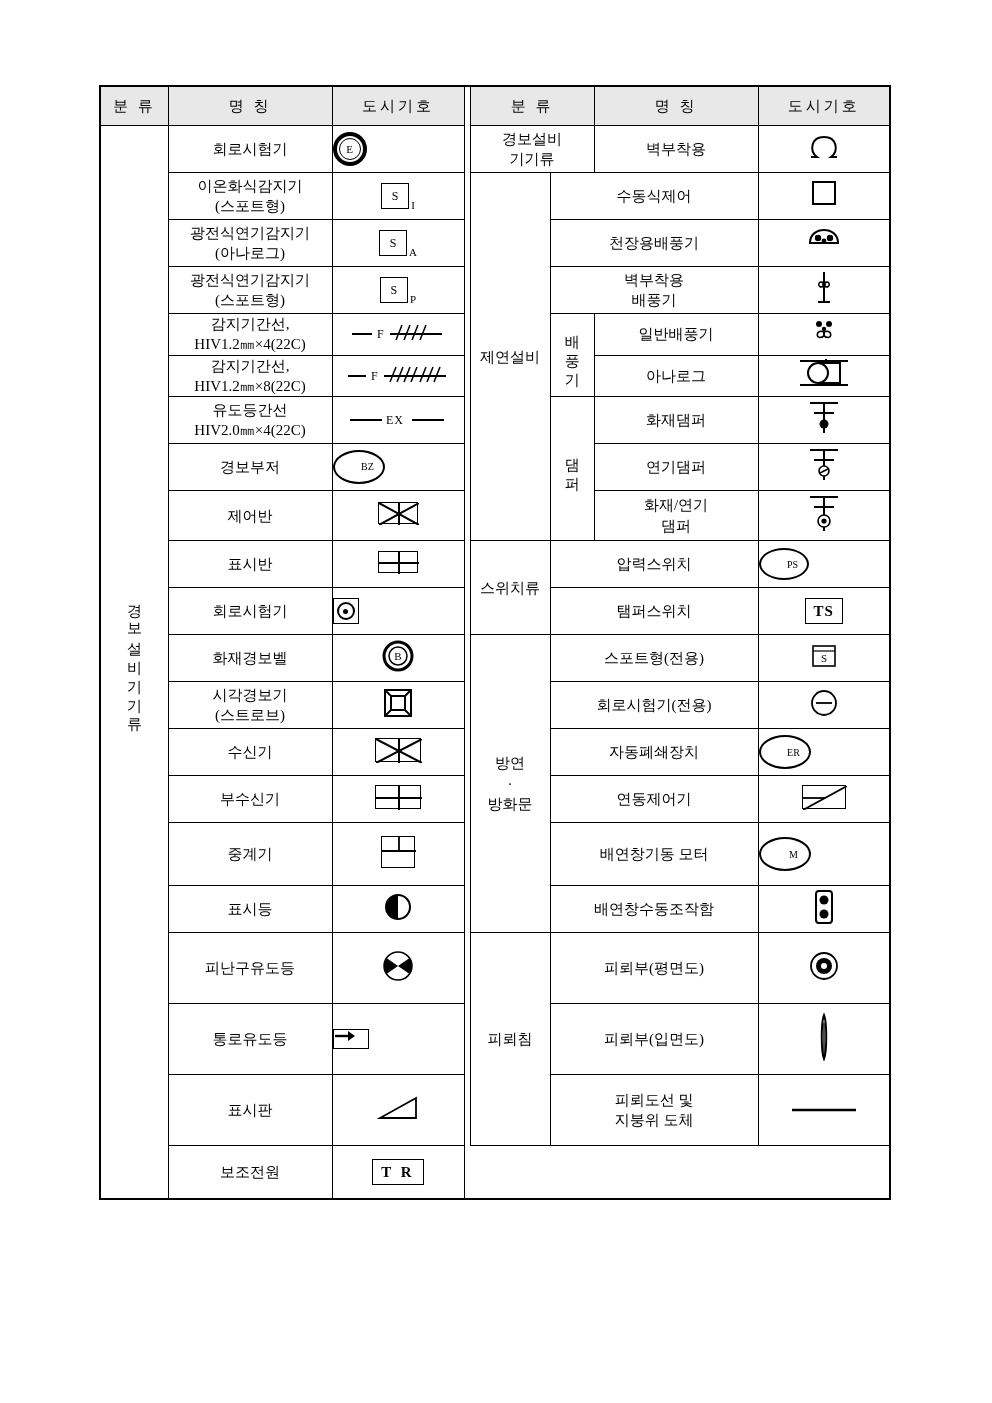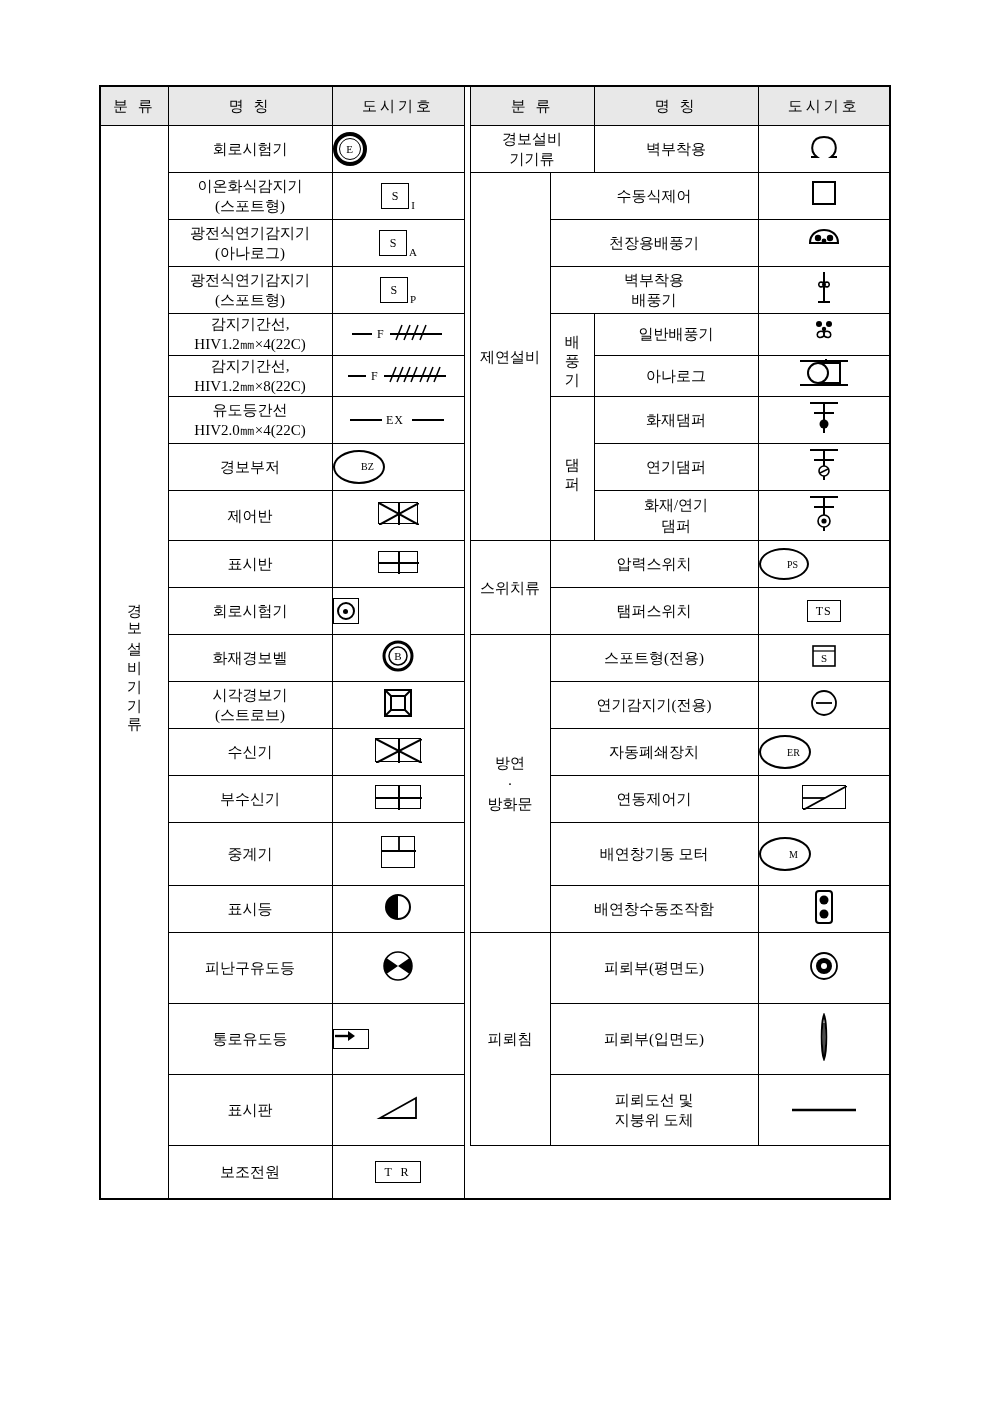--- a/index.html
+++ b/index.html
@@ -110,21 +110,21 @@
   .circtxt{width:28px;height:28px;border:2px solid #000;border-radius:50%;display:flex;align-items:center;justify-content:center;font-size:10px;padding-left:18px;}
   .circtxt.big{width:30px;height:30px;}
 
   
   .rect{border:1.5px solid #000;box-sizing:border-box;position:relative;}
   .rect svg{position:absolute;left:0;top:0;}
 
   .halfdisc{width:26px;height:26px;border:2px solid #000;border-radius:50%;
             background:linear-gradient(90deg,#000 50%,#fff 50%);box-sizing:border-box;}
 
-  .trbox{border:1.5px solid #000;padding:2px 8px;font-size:12px;letter-spacing:3px;}
+  .trbox{border:1.5px solid #000;padding:2px 8px;font-size:15px;letter-spacing:3px;font-weight:bold;}
 
   td.tall { height: 46px; }
 </style>
 </head>
 <body>
 
 <div id="sheet">
   <table class="symtable outer">
     <colgroup>
       <col style="width:68px">
@@ -486,21 +486,21 @@
               <rect x="2" y="2" width="26" height="26" fill="none" stroke="#000" stroke-width="2"></rect>
               <rect x="8" y="8" width="14" height="14" fill="none" stroke="#000" stroke-width="2"></rect>
               <line x1="2" y1="2" x2="8" y2="8" stroke="#000" stroke-width="2"></line>
               <line x1="28" y1="2" x2="22" y2="8" stroke="#000" stroke-width="2"></line>
               <line x1="2" y1="28" x2="8" y2="22" stroke="#000" stroke-width="2"></line>
               <line x1="28" y1="28" x2="22" y2="22" stroke="#000" stroke-width="2"></line>
             </svg>
           </span>
         </td>
         <td class="gap"></td>
-        <td colspan="2" class="name tall">연기감지기(전용)</td>
+        <td colspan="2" class="name tall">회로시험기(전용)</td>
         <td class="sym">
           <span class="sy">
             <svg width="32" height="28" viewBox="0 0 32 28">
               <circle cx="16" cy="14" r="12" fill="none" stroke="#000" stroke-width="1.8"></circle>
               <line x1="8" y1="14" x2="24" y2="14" stroke="#000" stroke-width="1.8"></line>
             </svg>
           </span>
         </td>
       </tr>
 

